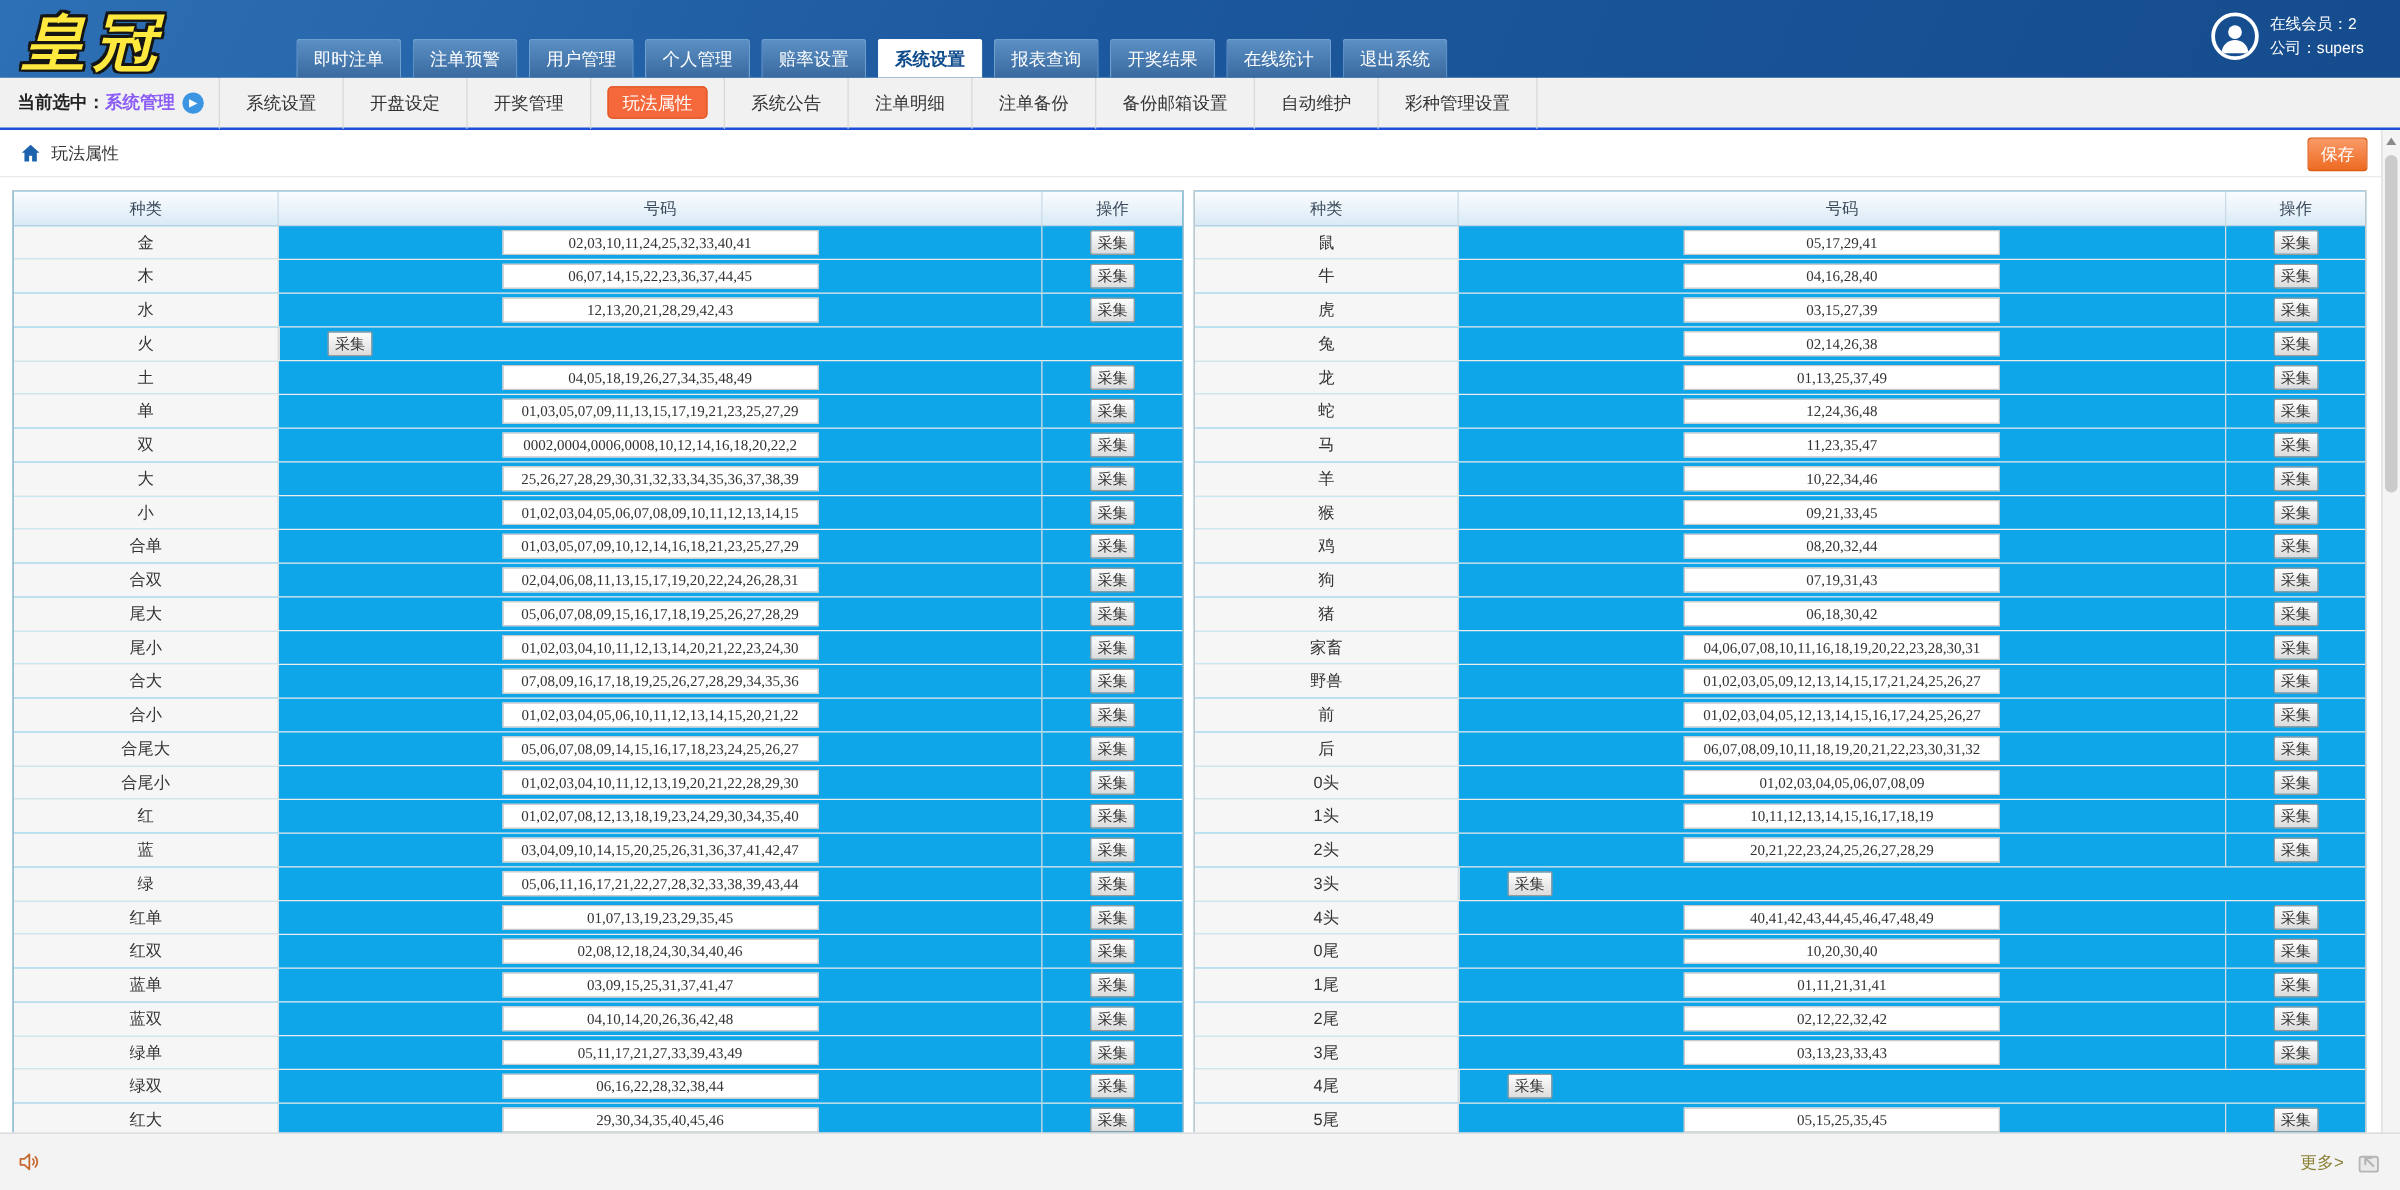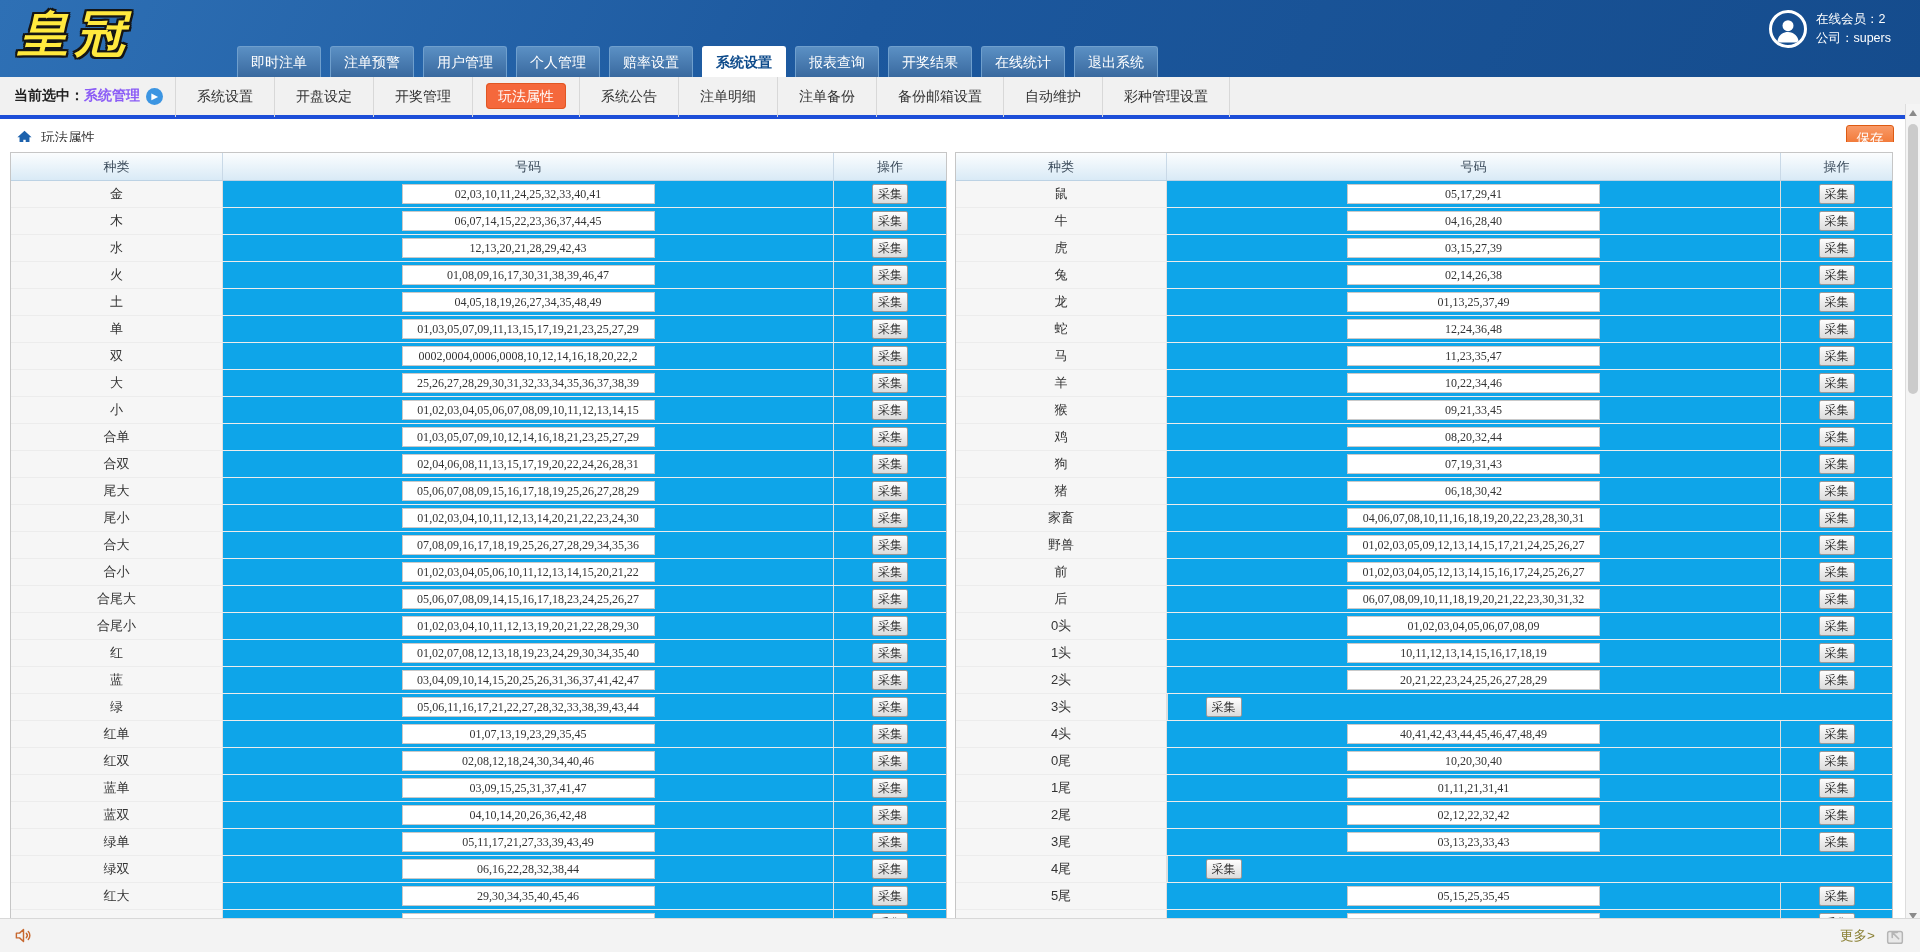--- a/index.html
+++ b/index.html
@@ -2,21 +2,21 @@
 <html><head>
 <meta charset="utf-8">
 <style>
   * { margin:0; padding:0; box-sizing:border-box; }
   html,body { width:1920px; height:952px; overflow:hidden; }
   body { font-family:"Liberation Sans", sans-serif; background:#fff; }
   .screen { position:relative; width:1920px; height:952px; overflow:hidden; background:#fff; }
 
   
   .top {
-    position:relative; height:77px;
+    position:relative; height:62px;
     background:#1d5ca2 linear-gradient(115deg,#2e70b5 0%,#1c589e 45%,#154c8d 100%);
   }
   .logo {
     position:absolute; left:18px; top:1px;
     font-size:50px; font-weight:bold; letter-spacing:7px; color:#ffe93e; font-style:italic;
     text-shadow:2px 2px 0 #151515,-2px -2px 0 #151515,2px -2px 0 #151515,-2px 2px 0 #151515,
                 0 2px 0 #151515,2px 0 0 #151515,0 -2px 0 #151515,-2px 0 0 #151515;
   }
   .main-nav { position:absolute; left:213px; bottom:0; display:flex; gap:9px; align-items:flex-start;padding-left:24px; }
   .tab {
@@ -27,21 +27,21 @@
   .tab.active { background:#fff; color:#0f4c8c; font-weight:bold; border-color:#fff; }
   .user { position:absolute; right:29px; top:10px; display:flex; align-items:center; gap:9px; color:#fff; }
   .avatar {
     width:38px; height:38px; border-radius:50%; border:3px solid #fff;
     display:flex; align-items:flex-end; justify-content:center; overflow:hidden;
   }
   .user-lines { font-size:12.5px; line-height:19px; white-space:nowrap; }
 
   
   .snav {
-    height:42px; background:#f1f1f1; border-bottom:4px solid #1d4ed8;
+    height:42px; background:#f1f1f1; border-bottom:2px solid #1d4ed8;
     display:flex; align-items:center; padding-left:10px; font-size:14px; color:#333;
   }
   .current { display:flex; align-items:center; padding:0 12px 0 4px; font-weight:bold; }
   .current .lbl { color:#222; }
   .current .val { color:#8b5cf6; }
   .arrow-badge {
     width:17px; height:17px; border-radius:50%; background:#3c95e2; color:#fff;
     font-size:8px; display:flex; align-items:center; justify-content:center; margin-left:6px;
   }
   .snav-items { display:flex; height:42px; align-items:center; }
@@ -104,21 +104,21 @@
     position:absolute; right:0; top:104px; width:15px; height:821px;
     background:#f4f4f4; border-left:1px solid #ddd;
   }
   .sb-up, .sb-down { position:absolute; left:3px; width:0; height:0; border-left:4px solid transparent; border-right:4px solid transparent; }
   .sb-up   { top:6px;    border-bottom:6px solid #8a8a8a; }
   .sb-down { bottom:6px; border-top:6px solid #8a8a8a; }
   .sb-thumb { position:absolute; left:2px; top:20px; width:10px; height:270px; background:#cbcbcb; border-radius:5px; }
 
   
   .foot {
-    position:absolute; bottom:0; left:0; right:0; height:34px;
+    position:absolute; bottom:0; left:0; right:0; height:46px;
     background:#f3f3f3; border-top:1px solid #d8d8d8;
     display:flex; align-items:center; justify-content:space-between; padding:0 14px;
   }
   .more { display:flex; gap:9px; align-items:center; color:#8b8135; font-size:13.5px; cursor:pointer; }
 </style>
 </head>
 <body>
 
 <div class="screen">
 
@@ -208,23 +208,20 @@
             <div class="c-type">水</div>
             <div class="c-nums">
               <input class="num-input" value="12,13,20,21,28,29,42,43" style="">
             </div>
             <div class="c-act">
               <button class="collect">采集</button>
             </div>
           </div>
           <div class="trow">
             <div class="c-type">火</div>
-            <div class="c-nums">
-              <input class="num-input" value="01,08,09,16,17,30,31,38,39,46,47" style="">
-            </div>
             <div class="c-act">
               <button class="collect">采集</button>
             </div>
           </div>
           <div class="trow">
             <div class="c-type">土</div>
             <div class="c-nums">
               <input class="num-input" value="04,05,18,19,26,27,34,35,48,49" style="">
             </div>
             <div class="c-act">

